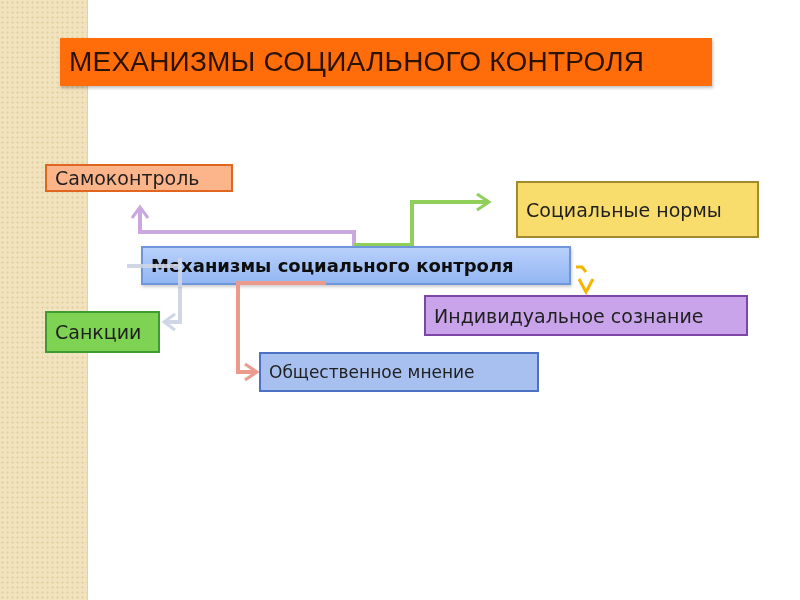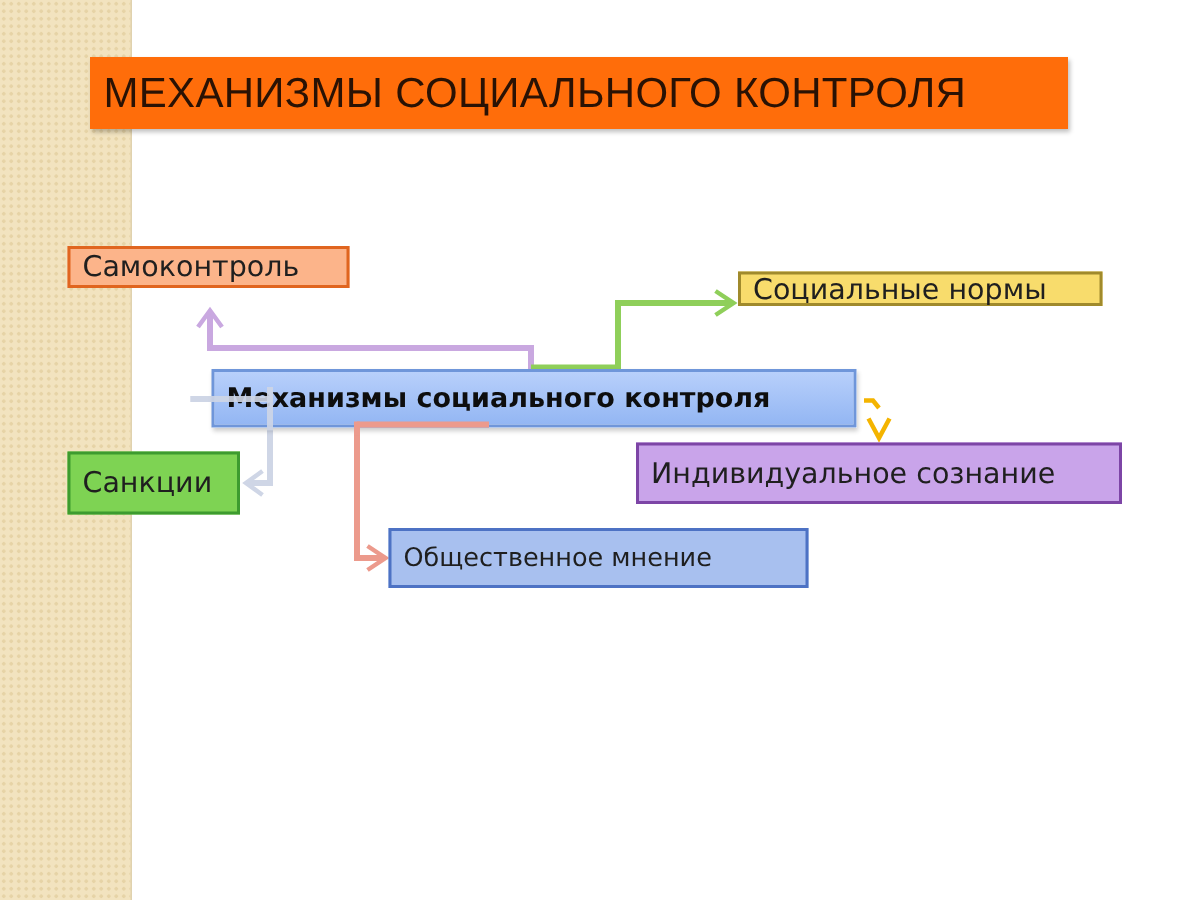--- a/index.html
+++ b/index.html
@@ -9,25 +9,25 @@
              background-color:#f2e3bf;
              background-image: radial-gradient(#e6d3a6 1px, transparent 1.2px);
              background-size:5px 5px; border-right:1px solid #e0d2ae; }
   .title-box { position:absolute; left:60px; top:38px; width:652px; height:48px;
                background:#ff6d0a; box-shadow:1px 2px 3px rgba(0,0,0,0.25);
                display:flex; align-items:center; padding-left:9px; box-sizing:border-box; }
   .title-box span { font-size:28px; color:#2a1204; letter-spacing:0.2px; }
   .node { position:absolute; box-sizing:border-box; display:flex; align-items:center;
           padding-left:8px; font-family:"DejaVu Sans", sans-serif; color:#1f1f1f; white-space:nowrap; }
   .n-self { left:45px; top:164px; width:188px; height:28px; background:#fcb48a; border:2px solid #e0651f; font-size:19px; }
-  .n-norms { left:492px; top:181px; width:243px; height:23px; background:#f8dc6c; border:2px solid #a08a2c; font-size:19px; }
+  .n-norms { left:516px; top:181px; width:243px; height:57px; background:#f8dc6c; border:2px solid #a08a2c; font-size:19px; }
   .n-center { left:141px; top:246px; width:430px; height:39px;
               background:linear-gradient(#b8d0fb,#93b6f3); border:2px solid #6f96da;
               font-size:18px; font-weight:bold; color:#0e0e0e; box-shadow:1px 2px 3px rgba(0,0,0,0.2); }
-  .n-sanc { left:45px; top:301px; width:115px; height:42px; background:#7ed353; border:2px solid #3d9b2f; font-size:19px; }
+  .n-sanc { left:45px; top:311px; width:115px; height:42px; background:#7ed353; border:2px solid #3d9b2f; font-size:19px; }
   .n-indiv { left:424px; top:295px; width:324px; height:41px; background:#c9a4ea; border:2px solid #7d45a6; font-size:19px; }
   .n-opinion { left:259px; top:352px; width:280px; height:40px; background:#a8c0ef; border:2px solid #4d72c4; font-size:17px; }
   svg.conn { position:absolute; left:0; top:0; width:800px; height:600px; pointer-events:none; }
 </style>
 </head>
 <body>
 
 <div class="sidebar"></div>
 
 <div class="title-box">

